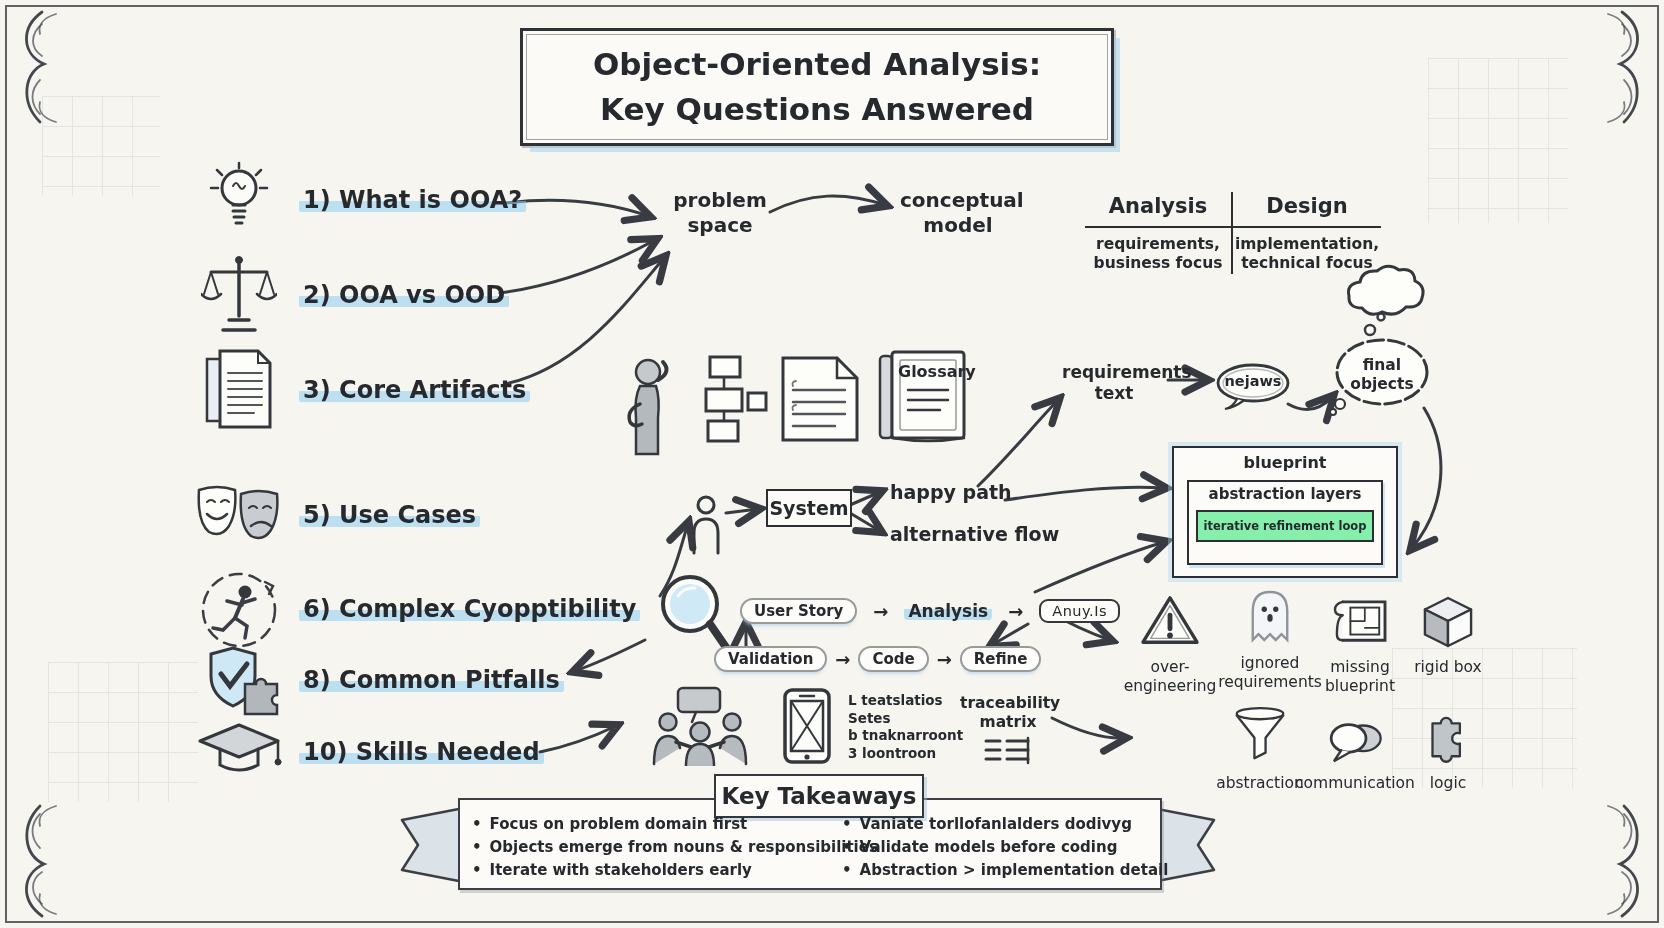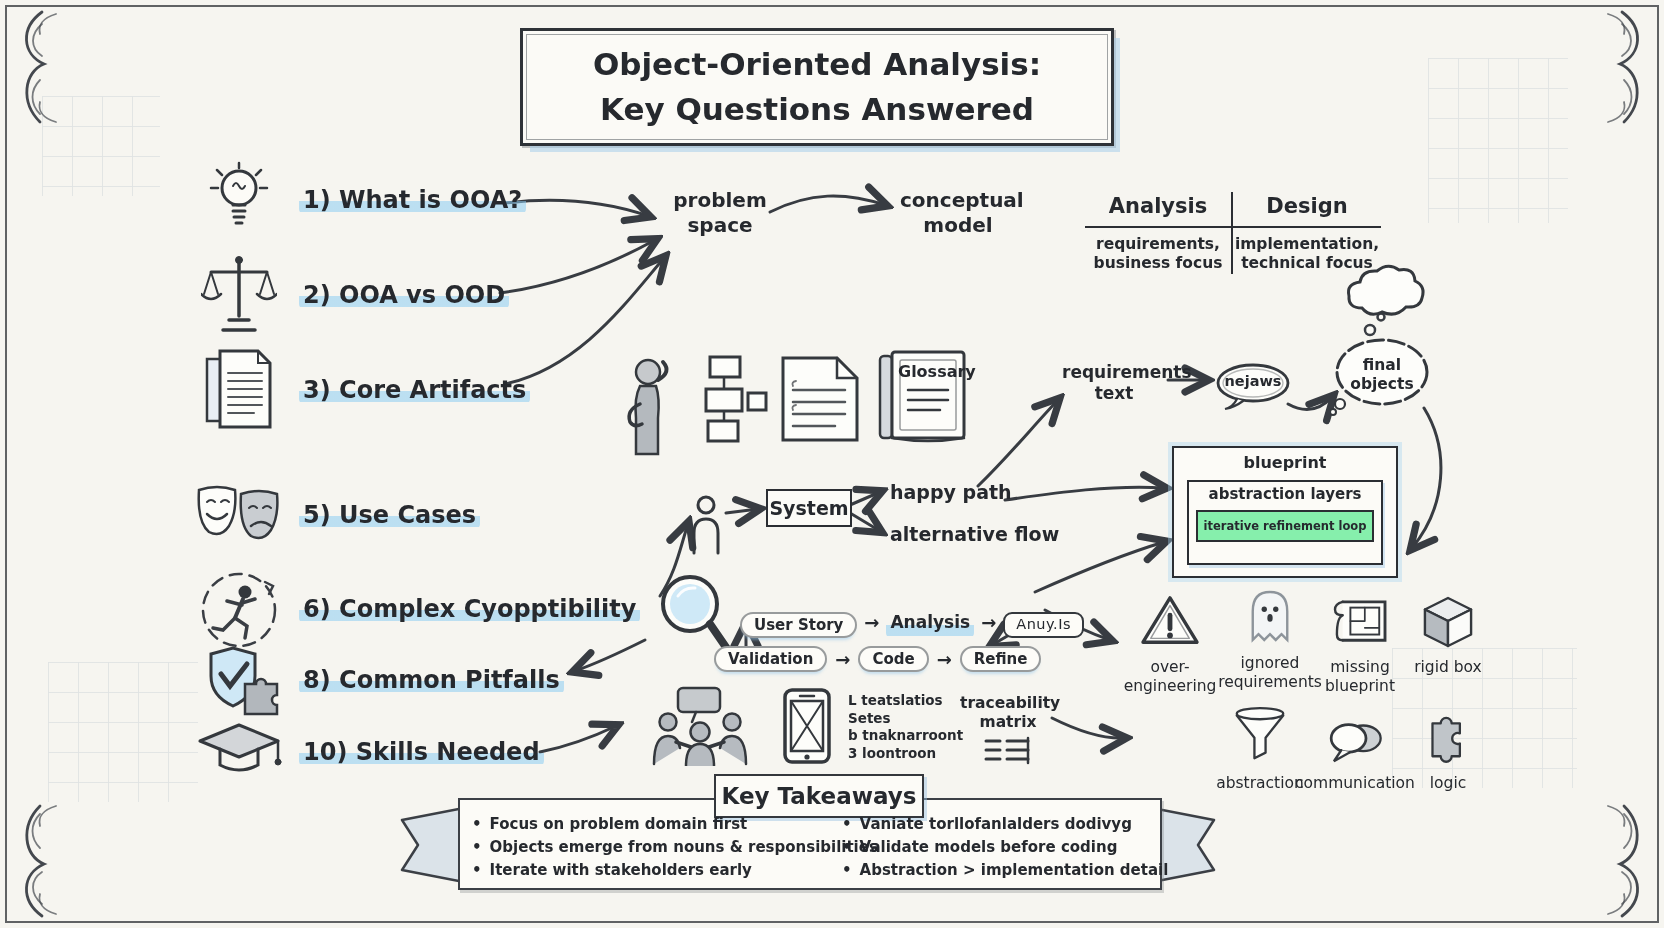--- a/index.html
+++ b/index.html
@@ -337,21 +337,21 @@
 
   <svg class="abs" style="left:658px;top:572px" width="80" height="90" viewBox="0 0 80 90">
     <g stroke-linecap="round">
       <circle cx="32" cy="32" r="27" fill="#fdfdfa" stroke="#34383d" stroke-width="4"></circle>
       <circle cx="32" cy="32" r="20" fill="#cfe9f7"></circle>
       <path d="M20,24 Q26,15 37,16" fill="none" stroke="#ffffff" stroke-width="3" opacity=".9"></path>
       <path d="M52,52 L74,84" stroke="#34383d" stroke-width="8"></path>
     </g>
   </svg>
 
-  <div class="abs" style="left:740px;top:612px;display:flex;gap:7px">
+  <div class="abs" style="left:740px;top:598px;display:flex;align-items:center;gap:16px">
     <span class="pill">User Story</span>
     <span class="fa">→</span>
     <span class="b hl nw" style="font-size:17px">Analysis</span>
     <span class="fa">→</span>
     <span class="gbox">Anuy.Is</span>
   </div>
 
   <div class="abs" style="left:714px;top:646px;display:flex;align-items:center;gap:8px">
     <span class="pill">Validation</span>
     <span class="fa">→</span>

